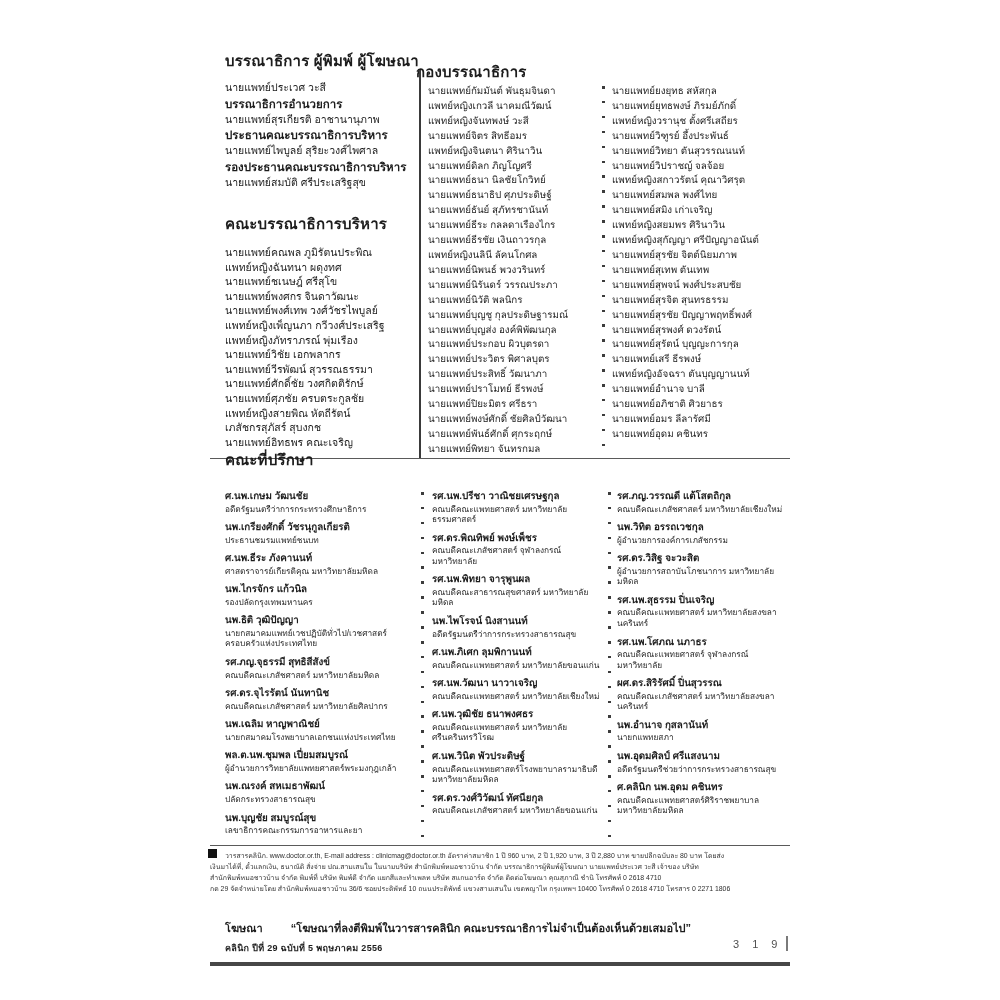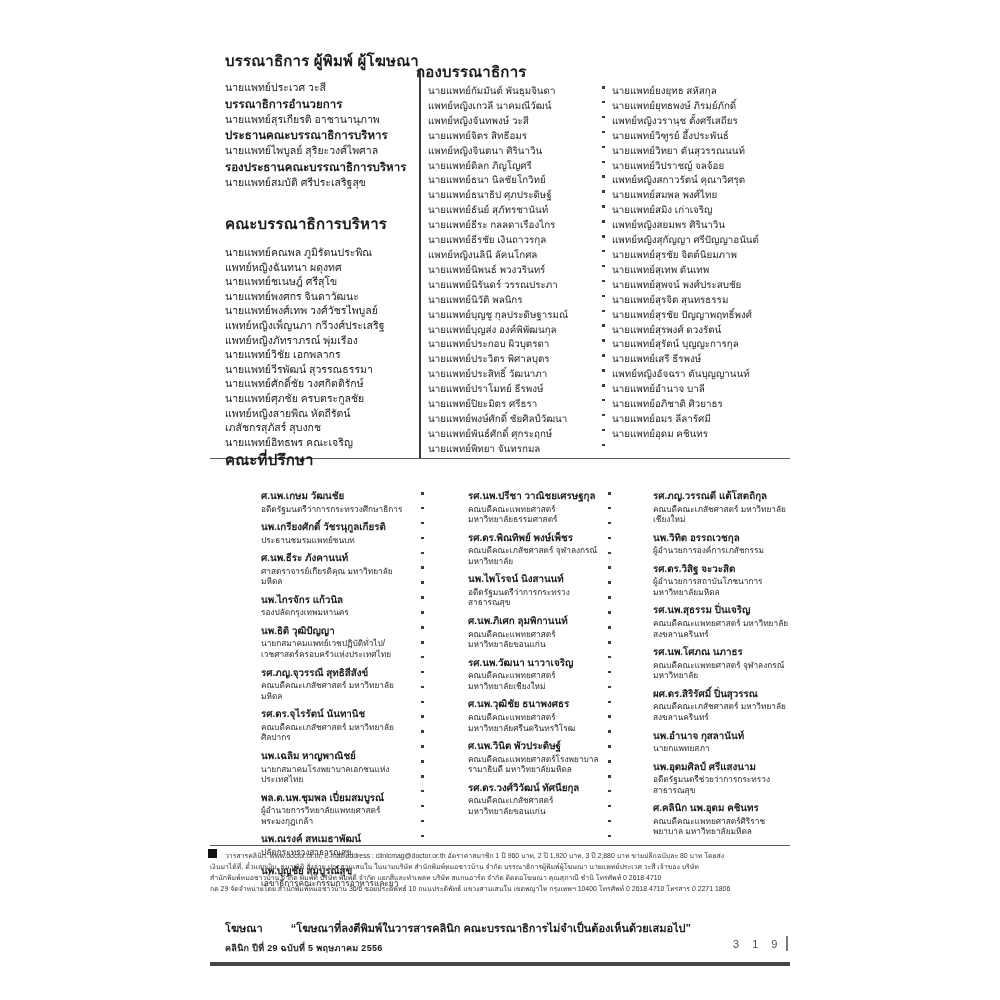--- a/index.html
+++ b/index.html
@@ -26,21 +26,21 @@
   .vline{position:absolute;width:1.5px;background:#3a3a3a;}
   .dotline{position:absolute;width:2.5px;
            background:repeating-linear-gradient(to bottom,#3c3c3c 0 2.5px,transparent 2.5px 14.9px);}
   .hline{position:absolute;height:1.2px;background:#5a5a5a;}
   
   .adv-head{position:absolute;left:225px;top:448px;font-family:Liberation Mono, monospace;}
   .adv-col{position:absolute;top:490px;}
   .adv-col1{left:225px;width:188px;}
   .adv-col2{left:432px;width:168px;}
   .adv-col3{left:617px;width:172px;}
-  .adv-entry{margin-bottom:7px;margin-left:36px;}
+  .adv-entry{margin-bottom:7px;}
   .adv-name{font-size:9.8px;font-weight:600;line-height:12.5px;}
   .adv-title{font-size:8.3px;line-height:10.6px;color:#252525;margin-top:1px;}
   
   .fineprint{position:absolute;left:210px;top:850px;width:580px;
              font-size:6.9px;line-height:11px;color:#2e2e2e;text-align:justify;}
   .fp-line:first-child{text-indent:15px;}
   .fp-square{position:absolute;left:208px;top:849px;width:9px;height:9px;background:#111;}
   
   .ad-notice{position:absolute;left:225px;top:919px;width:560px;
              font-size:11px;font-weight:bold;display:flex;gap:28px;white-space:nowrap;}
@@ -164,21 +164,21 @@
       </div>
       <div class="adv-entry">
         <div class="adv-name">นพ.ไกรจักร แก้วนิล</div>
         <div class="adv-title">รองปลัดกรุงเทพมหานคร</div>
       </div>
       <div class="adv-entry">
         <div class="adv-name">นพ.ธิติ วุฒิปัญญา</div>
         <div class="adv-title">นายกสมาคมแพทย์เวชปฏิบัติทั่วไป/เวชศาสตร์ครอบครัวแห่งประเทศไทย</div>
       </div>
       <div class="adv-entry">
-        <div class="adv-name">รศ.ภญ.จุวรรณี สุทธิสีสังข์</div>
+        <div class="adv-name">รศ.ภญ.จุธรรมี สุทธิสีสังข์</div>
         <div class="adv-title">คณบดีคณะเภสัชศาสตร์ มหาวิทยาลัยมหิดล</div>
       </div>
       <div class="adv-entry">
         <div class="adv-name">รศ.ดร.จุไรรัตน์ นันทานิช</div>
         <div class="adv-title">คณบดีคณะเภสัชศาสตร์ มหาวิทยาลัยศิลปากร</div>
       </div>
       <div class="adv-entry">
         <div class="adv-name">นพ.เฉลิม หาญพาณิชย์</div>
         <div class="adv-title">นายกสมาคมโรงพยาบาลเอกชนแห่งประเทศไทย</div>
       </div>
@@ -196,20 +196,24 @@
       </div>
     </div>
   <div class="adv-col adv-col2">
       <div class="adv-entry">
         <div class="adv-name">รศ.นพ.ปรีชา วาณิชยเศรษฐกุล</div>
         <div class="adv-title">คณบดีคณะแพทยศาสตร์ มหาวิทยาลัยธรรมศาสตร์</div>
       </div>
       <div class="adv-entry">
         <div class="adv-name">รศ.ดร.พิณทิพย์ พงษ์เพ็ชร</div>
         <div class="adv-title">คณบดีคณะเภสัชศาสตร์ จุฬาลงกรณ์มหาวิทยาลัย</div>
+      </div>
+      <div class="adv-entry">
+        <div class="adv-name">รศ.นพ.พิทยา จารุพูนผล</div>
+        <div class="adv-title">คณบดีคณะสาธารณสุขศาสตร์ มหาวิทยาลัยมหิดล</div>
       </div>
       <div class="adv-entry">
         <div class="adv-name">นพ.ไพโรจน์ นิงสานนท์</div>
         <div class="adv-title">อดีตรัฐมนตรีว่าการกระทรวงสาธารณสุข</div>
       </div>
       <div class="adv-entry">
         <div class="adv-name">ศ.นพ.ภิเศก ลุมพิกานนท์</div>
         <div class="adv-title">คณบดีคณะแพทยศาสตร์ มหาวิทยาลัยขอนแก่น</div>
       </div>
       <div class="adv-entry">

